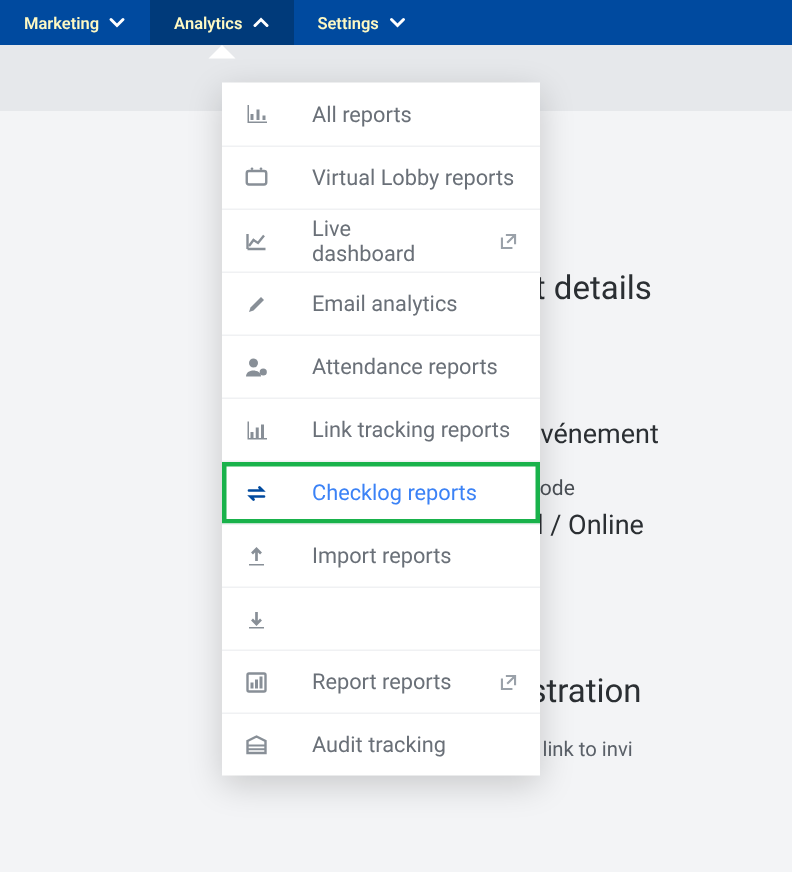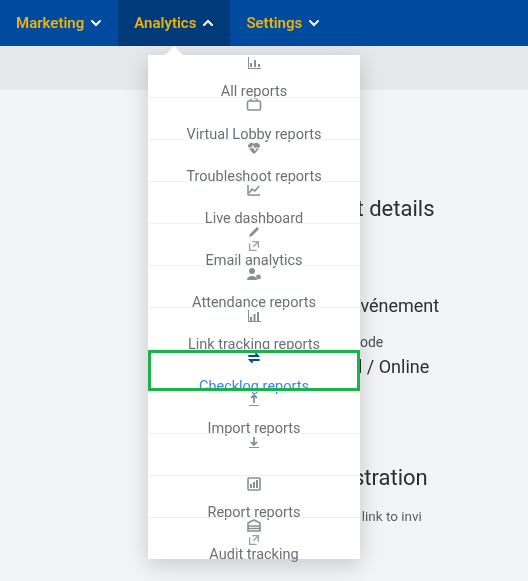--- a/index.html
+++ b/index.html
@@ -6,25 +6,25 @@
   body {
     font-family: -apple-system, "Segoe UI", Roboto, "Helvetica Neue", Arial, sans-serif;
     background: #f3f4f6;
     width: 528px;
     height: 581px;
     overflow: hidden;
     position: relative;
   }
   .topnav {
     background: #004a9f;
-    height: 46px;
+    height: 30px;
     display: flex;
     align-items: stretch;
-    color: #eab308;
-    font-size: 15px;
+    color: #fef9c3;
+    font-size: 11px;
     font-weight: 600;
   }
   .nav-item {
     display: flex;
     align-items: center;
     padding: 0 16px;
     gap: 6px;
     cursor: pointer;
     position: relative;
   }
@@ -84,23 +84,22 @@
     font-size: 14.5px;
   }
   .dd-item {
     display: flex;
     align-items: center;
     height: 42px;
     padding: 0 14px;
     color: #6a7078;
     border-top: 1px solid #f0f1f3;
     cursor: pointer;
-    gap: 12px;
+    gap: 28px;
     position: relative;
-    flex-direction: column;
   }
   .dd-item:first-child { border-top: none; }
   .dd-item .ico {
     width: 18px;
     display: inline-flex;
     justify-content: center;
     color: #888f97;
   }
   .dd-item .lbl {
     flex: 1;
@@ -188,29 +187,20 @@
     <span class="ico">
       <svg width="16" height="16" viewBox="0 0 16 16">
           <rect x="1.5" y="3" width="13" height="9" rx="1.5" fill="none" stroke="currentColor" stroke-width="1.6"></rect>
           <circle cx="5" cy="1.5" r="0.9" fill="currentColor"></circle>
           <circle cx="11" cy="1.5" r="0.9" fill="currentColor"></circle>
         </svg>
     </span>
     <span class="lbl">Virtual Lobby reports</span>
   </div>
 
-  <div class="dd-item">
-    <span class="ico">
-      <svg width="16" height="16" viewBox="0 0 16 16">
-          <path d="M8 14S2 9 2 5.5A3.5 3.5 0 018 4a3.5 3.5 0 016 1.5C14 9 8 14 8 14z" fill="currentColor"></path>
-          <path d="M3 8h3l1-2 2 4 1-2h3" stroke="#fff" stroke-width="1.2" fill="none"></path>
-        </svg>
-    </span>
-    <span class="lbl">Troubleshoot reports</span>
-  </div>
 
   <div class="dd-item">
     <span class="ico">
       <svg width="16" height="16" viewBox="0 0 16 16">
           <path d="M2 13h12M2 3v10" stroke="currentColor" stroke-width="1.6"></path>
           <path d="M3 11l3-4 3 2 4-5" stroke="currentColor" stroke-width="1.6" fill="none"></path>
         </svg>
     </span>
     <span class="lbl">Live dashboard</span>
     <span class="ext">

